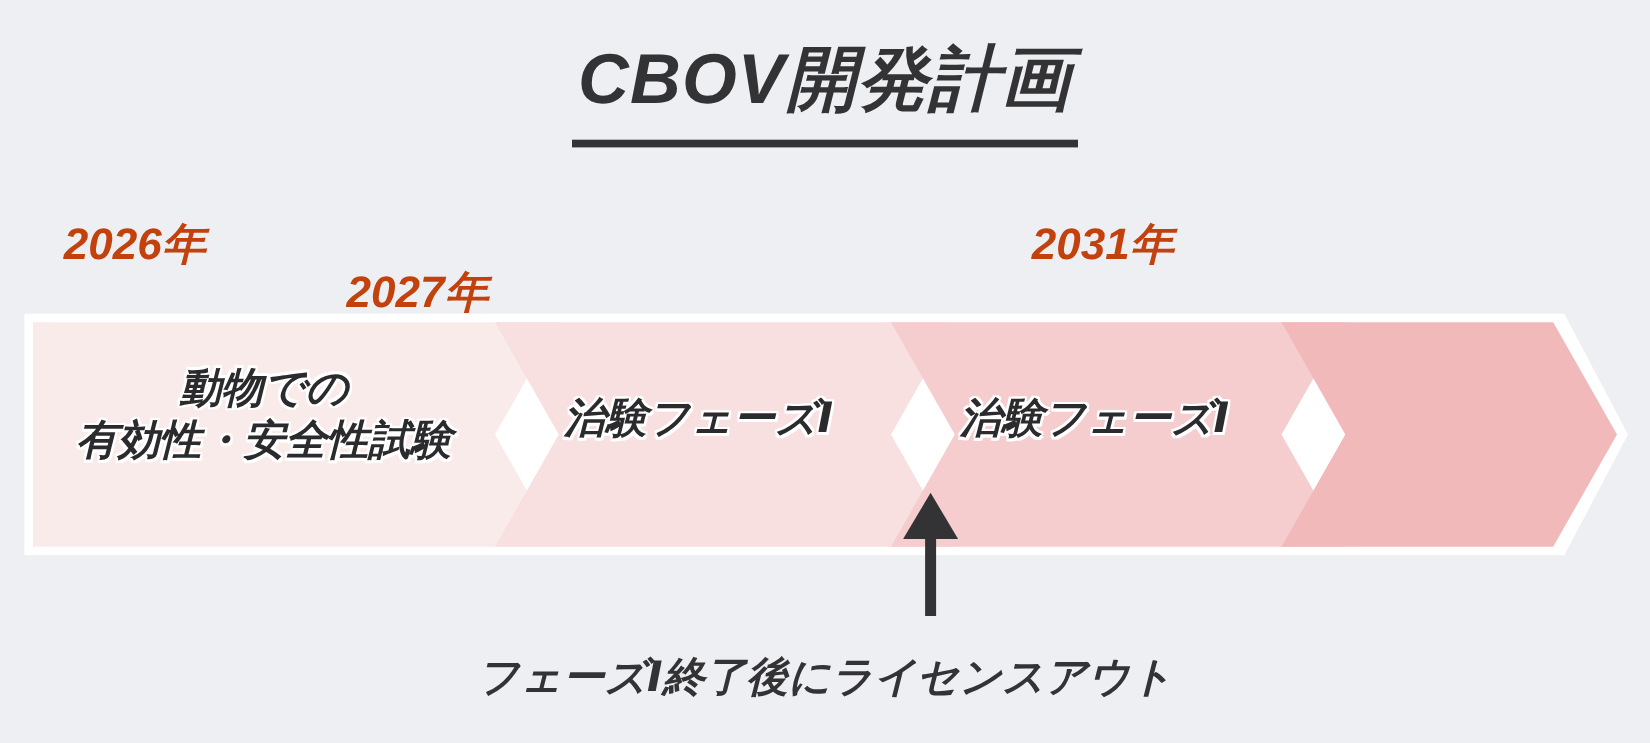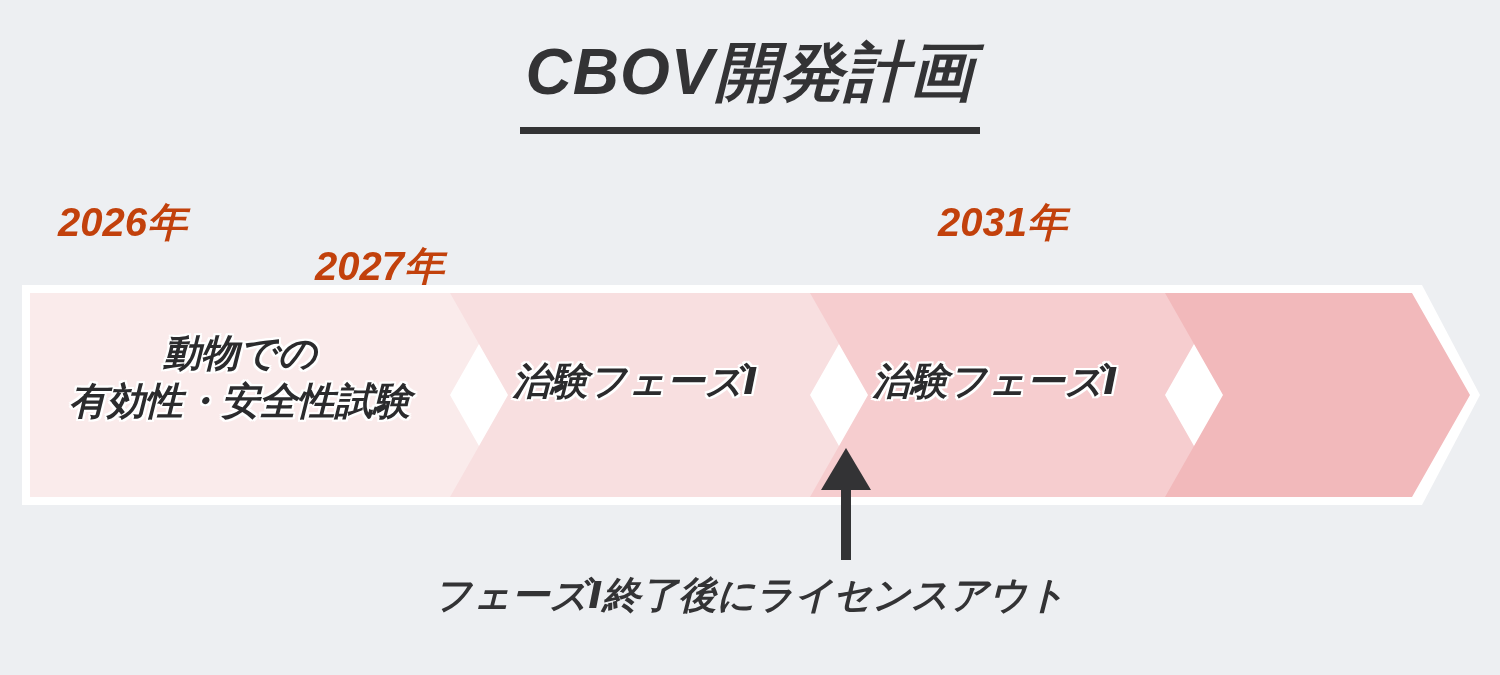--- a/index.html
+++ b/index.html
@@ -74,21 +74,21 @@
   }
   .seg-label.s1 { left:30px;   top:330px; width:420px; }
   .seg-label.s2 { left:470px;  top:358px; width:330px; }
   .seg-label.s3 { left:830px;  top:358px; width:330px; }
   .seg-label.s4 { left:1180px; top:330px; width:290px; }
   .seg-label .ln { display:block; }
 
   
   .callout-arrow { position:absolute; left:818px; top:448px; width:56px; height:112px; }
   .callout-text {
-    position:absolute; left:0; top:573px; width:1500px;
+    position:absolute; left:0; top:594px; width:1500px;
     text-align:center;
     font-size:38px; font-weight:bold; color:#333335;
     white-space:nowrap; line-height:1.2;
   }
 </style>
 </head>
 <body>
 
 <div id="stage">
 

